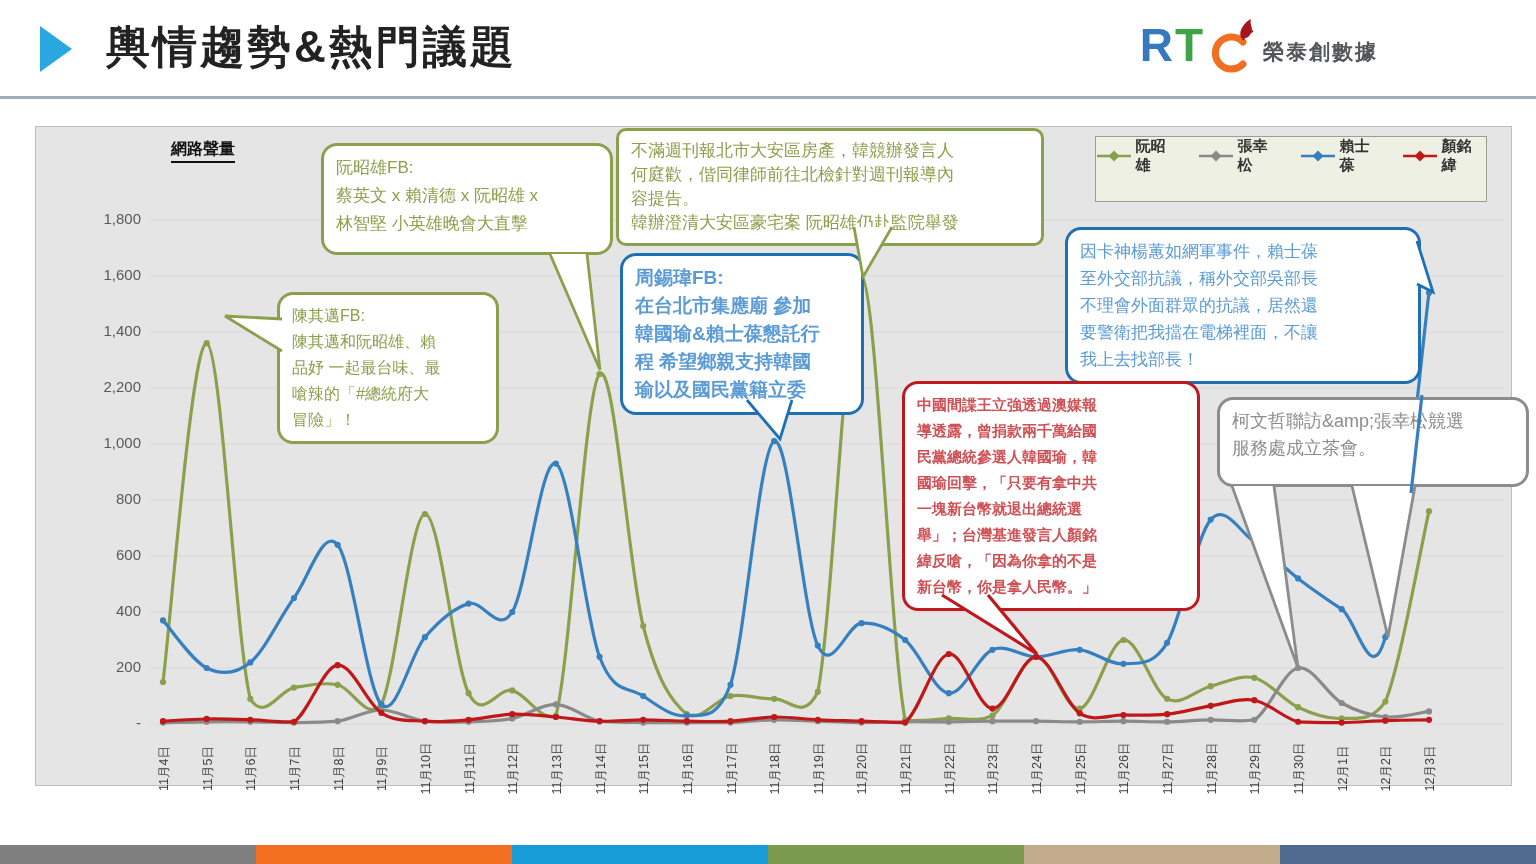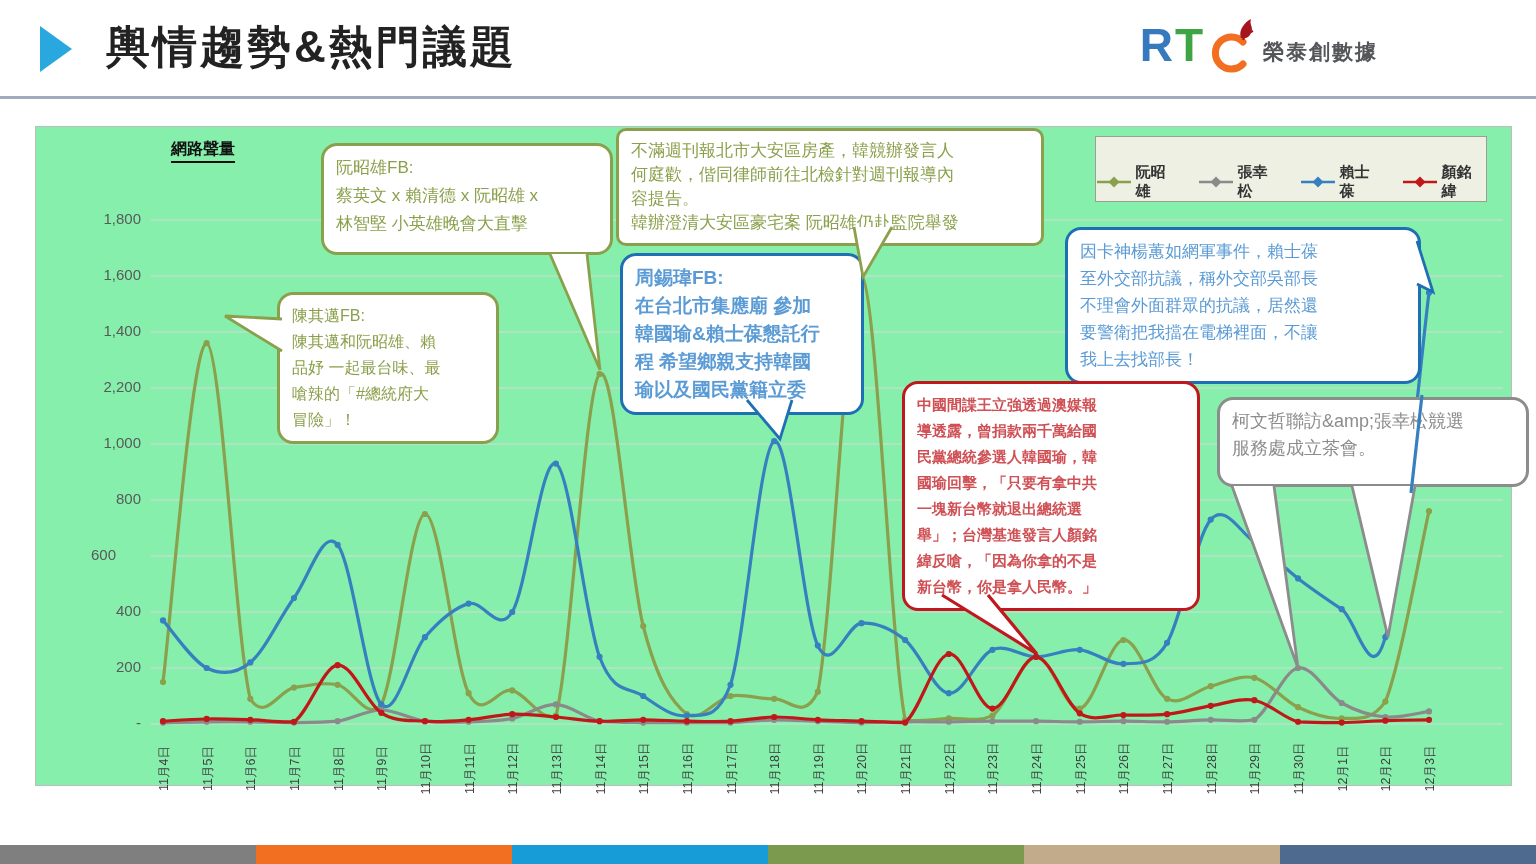--- a/index.html
+++ b/index.html
@@ -13,34 +13,34 @@
   #title-divider{position:absolute;left:0;top:96px;width:1536px;height:3px;background:#9fadbb;}
 
   #logo{position:absolute;right:26px;top:16px;display:flex;align-items:center;}
   .logo-letter{font-size:46px;font-weight:700;line-height:1;}
   #logo-r{color:#3679bd;}
   #logo-t{color:#3fa544;margin-left:2px;}
   #logo-cwrap{position:relative;width:50px;height:58px;margin-left:2px;}
   #logo-brand{font-size:21px;font-weight:700;color:#55565a;letter-spacing:2px;margin-left:8px;margin-top:14px;}
 
   
-  #chart-box{position:absolute;left:35px;top:126px;width:1477px;height:660px;background:#86efac;
+  #chart-box{position:absolute;left:35px;top:126px;width:1477px;height:660px;background:#e5e5e5;
     border:1.5px solid #bdbdbd;box-sizing:border-box;}
   #volume-label{position:absolute;left:135px;top:12px;font-size:16px;font-weight:700;color:#111;
     border-bottom:2px solid #111;padding-bottom:1px;z-index:15;}
   #chart-svg{position:absolute;left:0;top:0;z-index:10;}
   #pointer-svg{position:absolute;left:0;top:0;z-index:30;pointer-events:none;}
 
   .ytick{position:absolute;left:30px;width:75px;text-align:right;font-size:15px;color:#595959;z-index:11;}
   .xtick{position:absolute;width:74px;height:15px;text-align:center;font-size:12.5px;color:#3f3f3f;
     transform:rotate(-90deg);z-index:11;white-space:nowrap;}
 
   
   #legend{position:absolute;left:1059px;top:9px;width:392px;height:66px;background:#edf0e3;
-    border:1px solid #9aa08f;box-sizing:border-box;display:flex;align-items:flex-end;justify-content:center;
+    border:1px solid #9aa08f;box-sizing:border-box;display:flex;align-items:flex-start;justify-content:center;
     gap:18px;z-index:15;}
   .legend-item{display:flex;align-items:center;gap:4px;}
   .legend-label{font-size:15px;font-weight:700;color:#333;}
 
   
   .bubble{position:absolute;background:#fff;box-sizing:border-box;z-index:20;white-space:pre-line;
     border-radius:16px;padding:8px 12px;}
   .bubble.green{border:3px solid #8ba04c;color:#8ba04c;}
   .bubble.blue{border:3px solid #1f6fb5;color:#5b9bd5;}
   .bubble.red{border:3.5px solid #c0181f;color:#cf5055;}
@@ -295,21 +295,21 @@
       <path d="M 1196,359 L 1262,541 L 1238,359" fill="#fff" stroke="#8c8c8c" stroke-width="2.8"></path>
       <path d="M 1316,359 L 1352,510 L 1379,359" fill="#fff" stroke="#8c8c8c" stroke-width="2.8"></path>
       <path d="M 1386,268 L 1375,366" fill="none" stroke="#3680c0" stroke-width="3.2"></path>
     </svg>
   <div class="ytick" style="top: 83px;">1,800</div>
       <div class="ytick" style="top: 139px;">1,600</div>
       <div class="ytick" style="top: 195px;">1,400</div>
       <div class="ytick" style="top: 251px;">2,200</div>
       <div class="ytick" style="top: 307px;">1,000</div>
       <div class="ytick" style="top: 363px;">800</div>
-      <div class="ytick" style="top: 419px; text-align: center;">600</div>
+      <div class="ytick" style="top: 419px;">600</div>
       <div class="ytick" style="top: 475px;">400</div>
       <div class="ytick" style="top: 531px;">200</div>
       <div class="ytick" style="top: 587px;">-</div>
       <div class="xtick" style="left: 90px; top: 634px;">11月4日</div>
       <div class="xtick" style="left: 133.655px; top: 634px;">11月5日</div>
       <div class="xtick" style="left: 177.31px; top: 634px;">11月6日</div>
       <div class="xtick" style="left: 220.965px; top: 634px;">11月7日</div>
       <div class="xtick" style="left: 264.62px; top: 634px;">11月8日</div>
       <div class="xtick" style="left: 308.275px; top: 634px;">11月9日</div>
       <div class="xtick" style="left: 351.93px; top: 634px;">11月10日</div>

